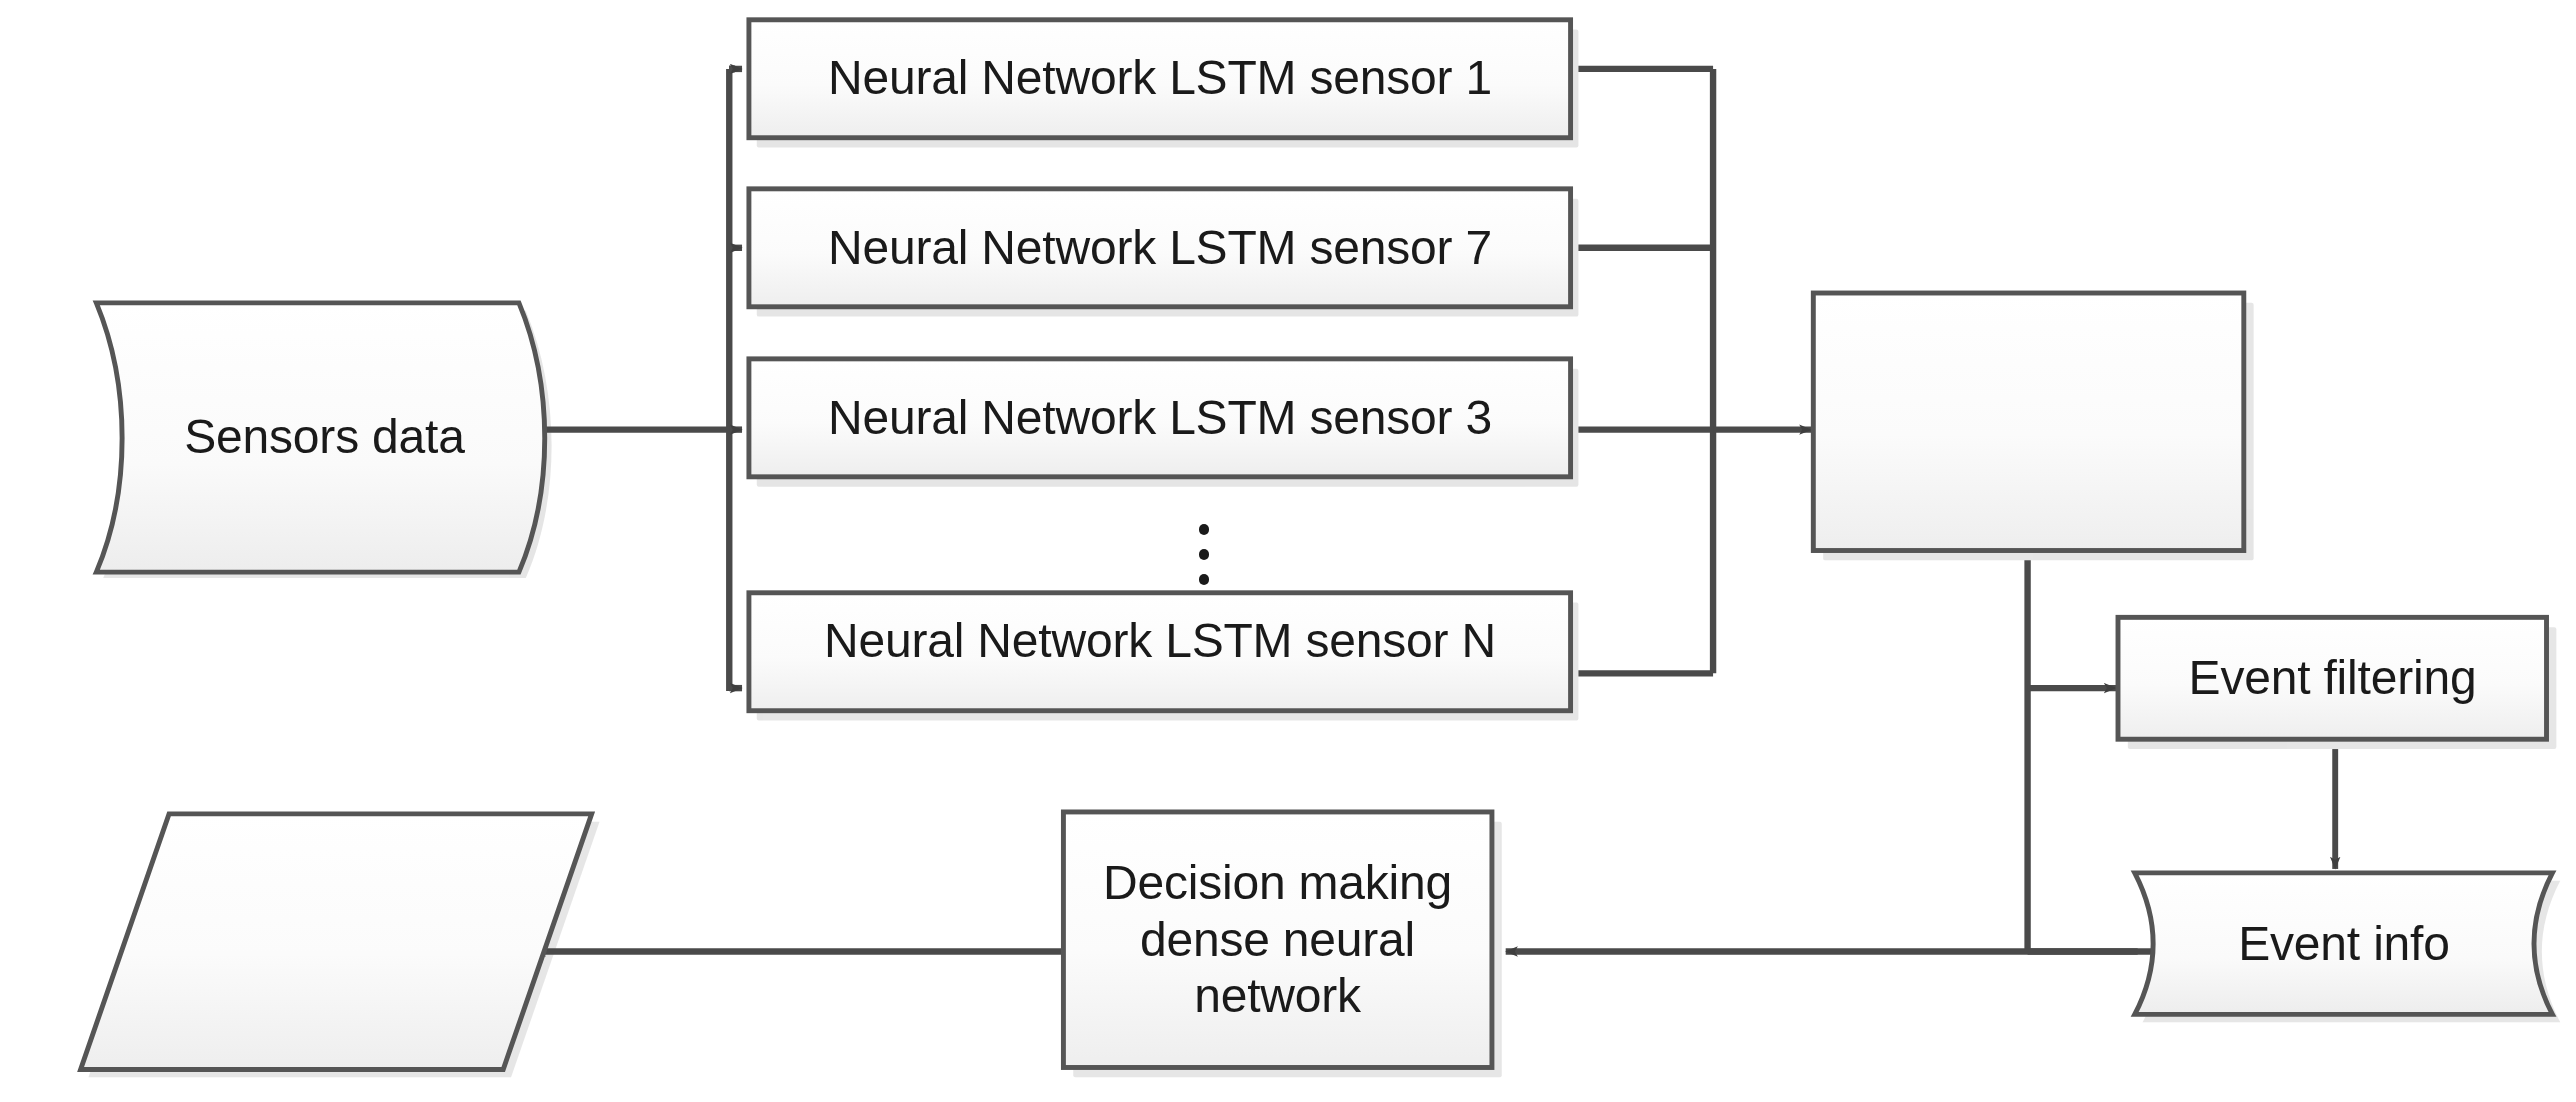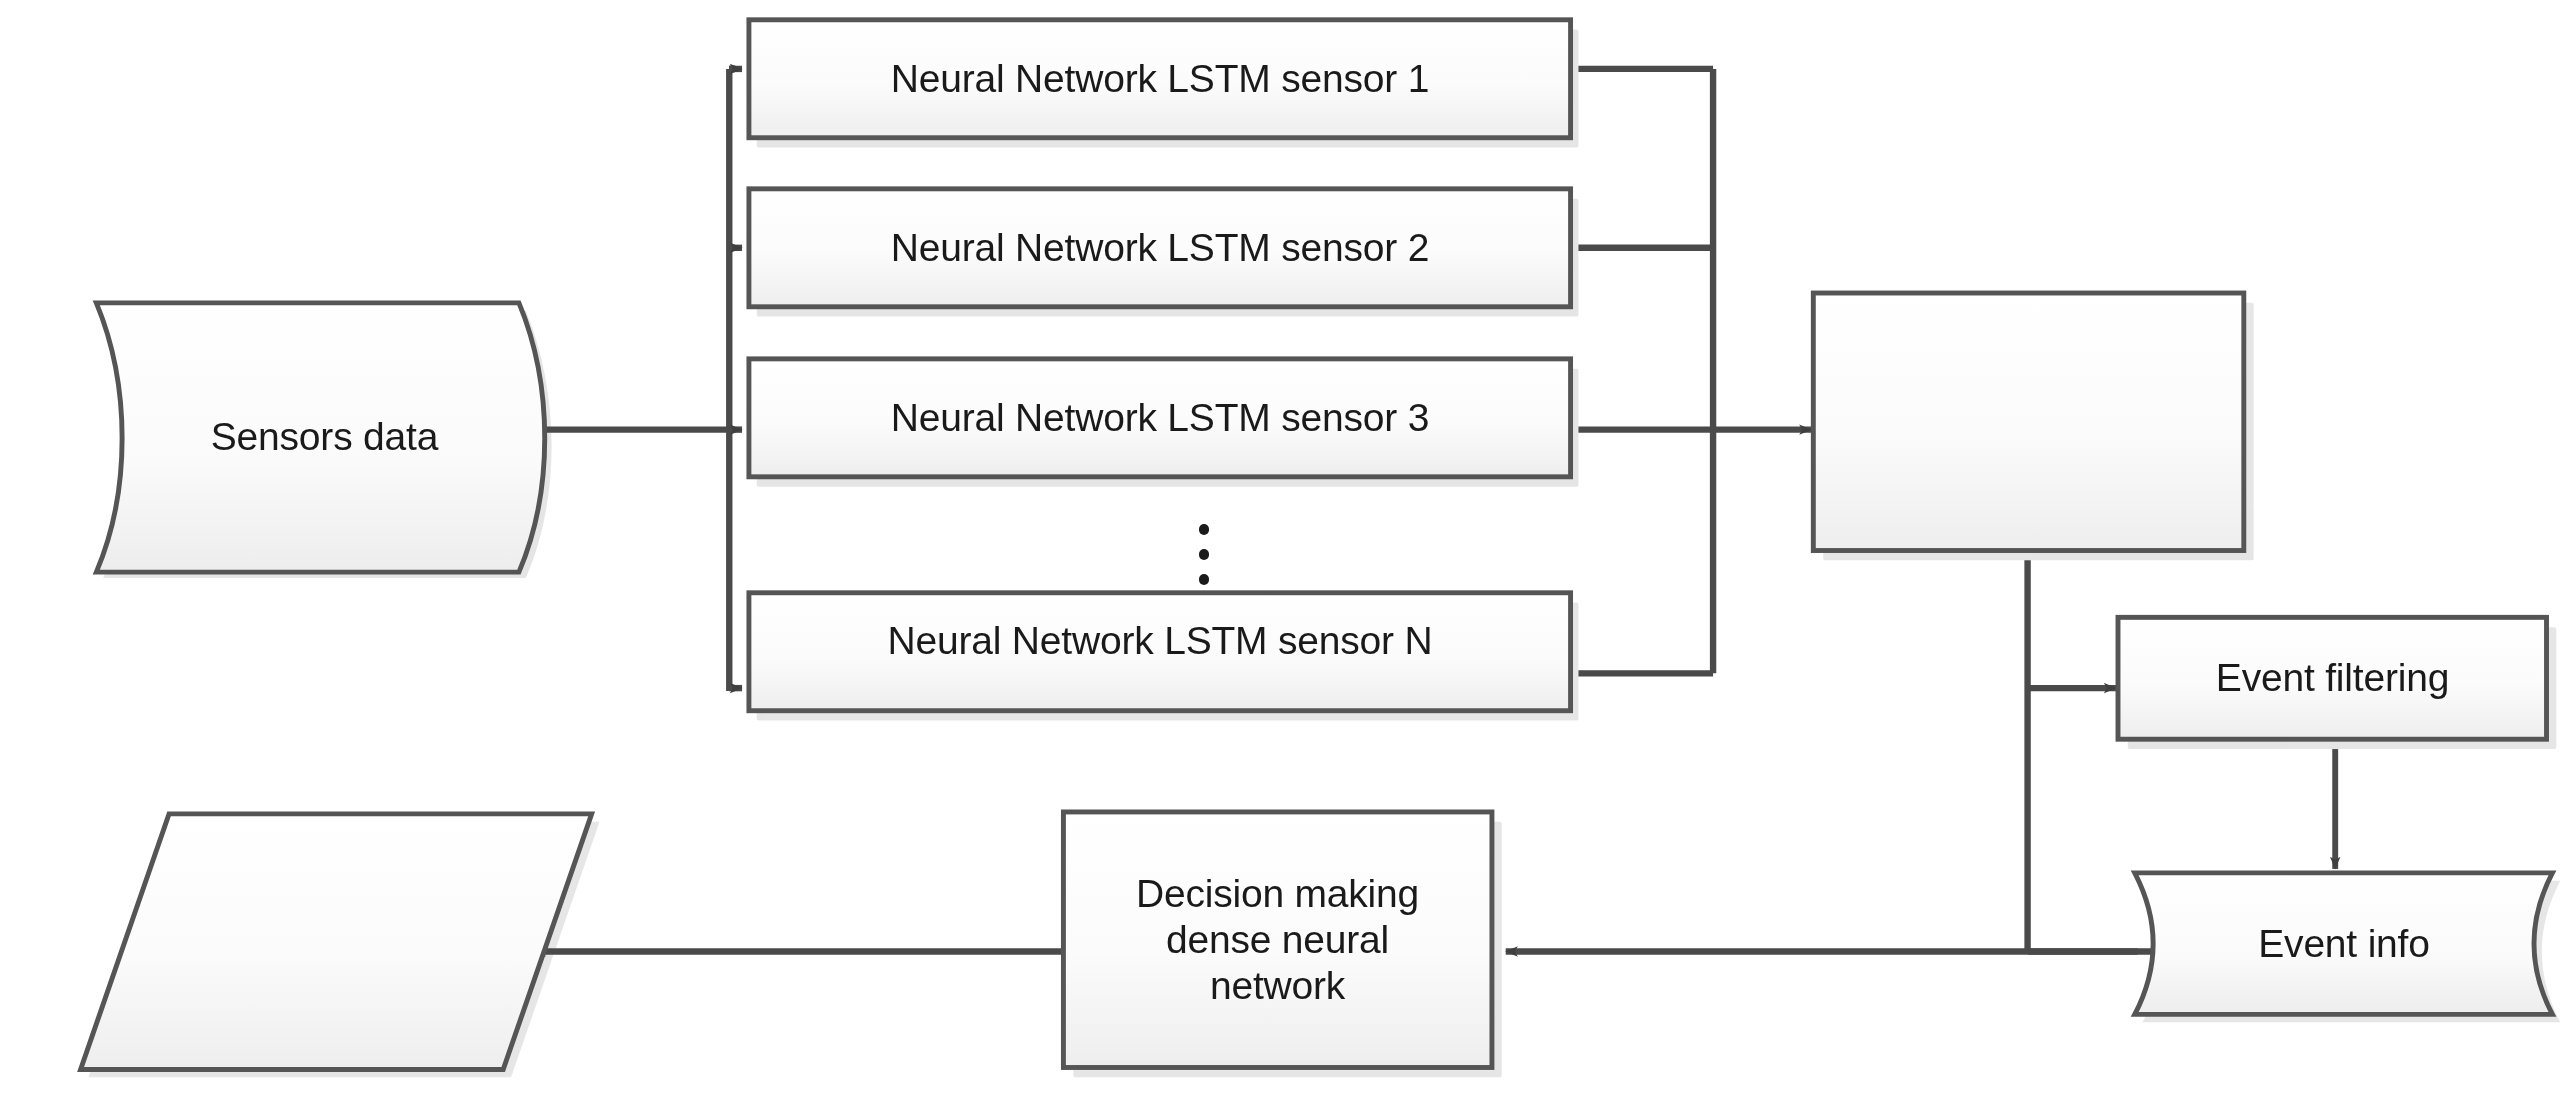--- a/index.html
+++ b/index.html
@@ -25,21 +25,21 @@
     width: 2576px;
     height: 1103px;
   }
   .node-label {
     position: absolute;
     display: flex;
     align-items: center;
     justify-content: center;
     text-align: center;
     color: #1a1a1a;
-    font-size: 39px;
+    font-size: 48px;
     line-height: 1.18;
     font-family: "Liberation Sans", sans-serif;
     letter-spacing: -0.2px;
     pointer-events: none;
     white-space: pre-line;
   }
   .ellipsis-dots {
     position: absolute;
     display: flex;
     flex-direction: column;
@@ -167,21 +167,21 @@
 
     <rect x="1082" y="826" width="436" height="260" fill="url(#boxGrad)" stroke="#555555" stroke-width="5"></rect>
 
     <path d="M172,828 L602,828 L512,1088 L82,1088 Z" fill="url(#boxGrad)" stroke="#555555" stroke-width="5"></path>
   </svg>
 
   <div class="node-label" style="left:96px; top:303px; width:457px; height:269px;text-align:center;">Sensors data</div>
 
   <div class="node-label" style="left:749px; top:19.7px; width:822px; height:118px;">Neural Network LSTM sensor 1</div>
 
-  <div class="node-label" style="left:749px; top:189px; width:822px; height:118px;">Neural Network LSTM sensor 2</div>
+  <div class="node-label" style="left:749px; top:189px; width:822px; height:118px;">Neural Network LSTM sensor 7</div>
 
   <div class="node-label" style="left:749px; top:359px; width:822px; height:118px;">Neural Network LSTM sensor 3</div>
 
   <div class="node-label" style="left:749px; top:582px; width:822px; height:118px;">Neural Network LSTM sensor N</div>
 
   <div class="ellipsis-dots" style="left:1198px; top:524px; width:11.8px; height:61px;">
     <span></span>
       <span></span>
       <span></span>
   </div>

